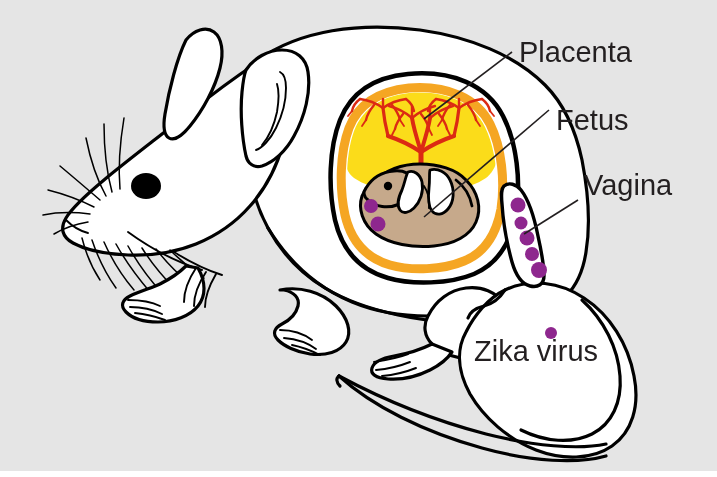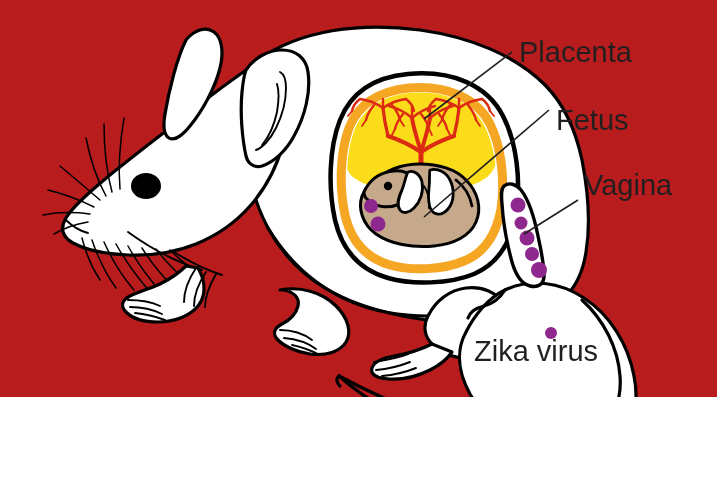--- a/index.html
+++ b/index.html
@@ -7,22 +7,22 @@
     margin: 0;
     padding: 0;
     background: #ffffff;
   }
   body {
     font-family: "Liberation Sans", sans-serif;
   }
   #figure-root {
     position: relative;
     width: 717px;
-    height: 397px;
-    background: #b91c1c;
+    height: 471px;
+    background: #e5e5e5;
     overflow: hidden;
   }
   #diagram-svg {
     display: block;
     width: 717px;
     height: 477px;
   }
   .label-text {
     font-family: "Liberation Sans", sans-serif;
     font-size: 29px;

